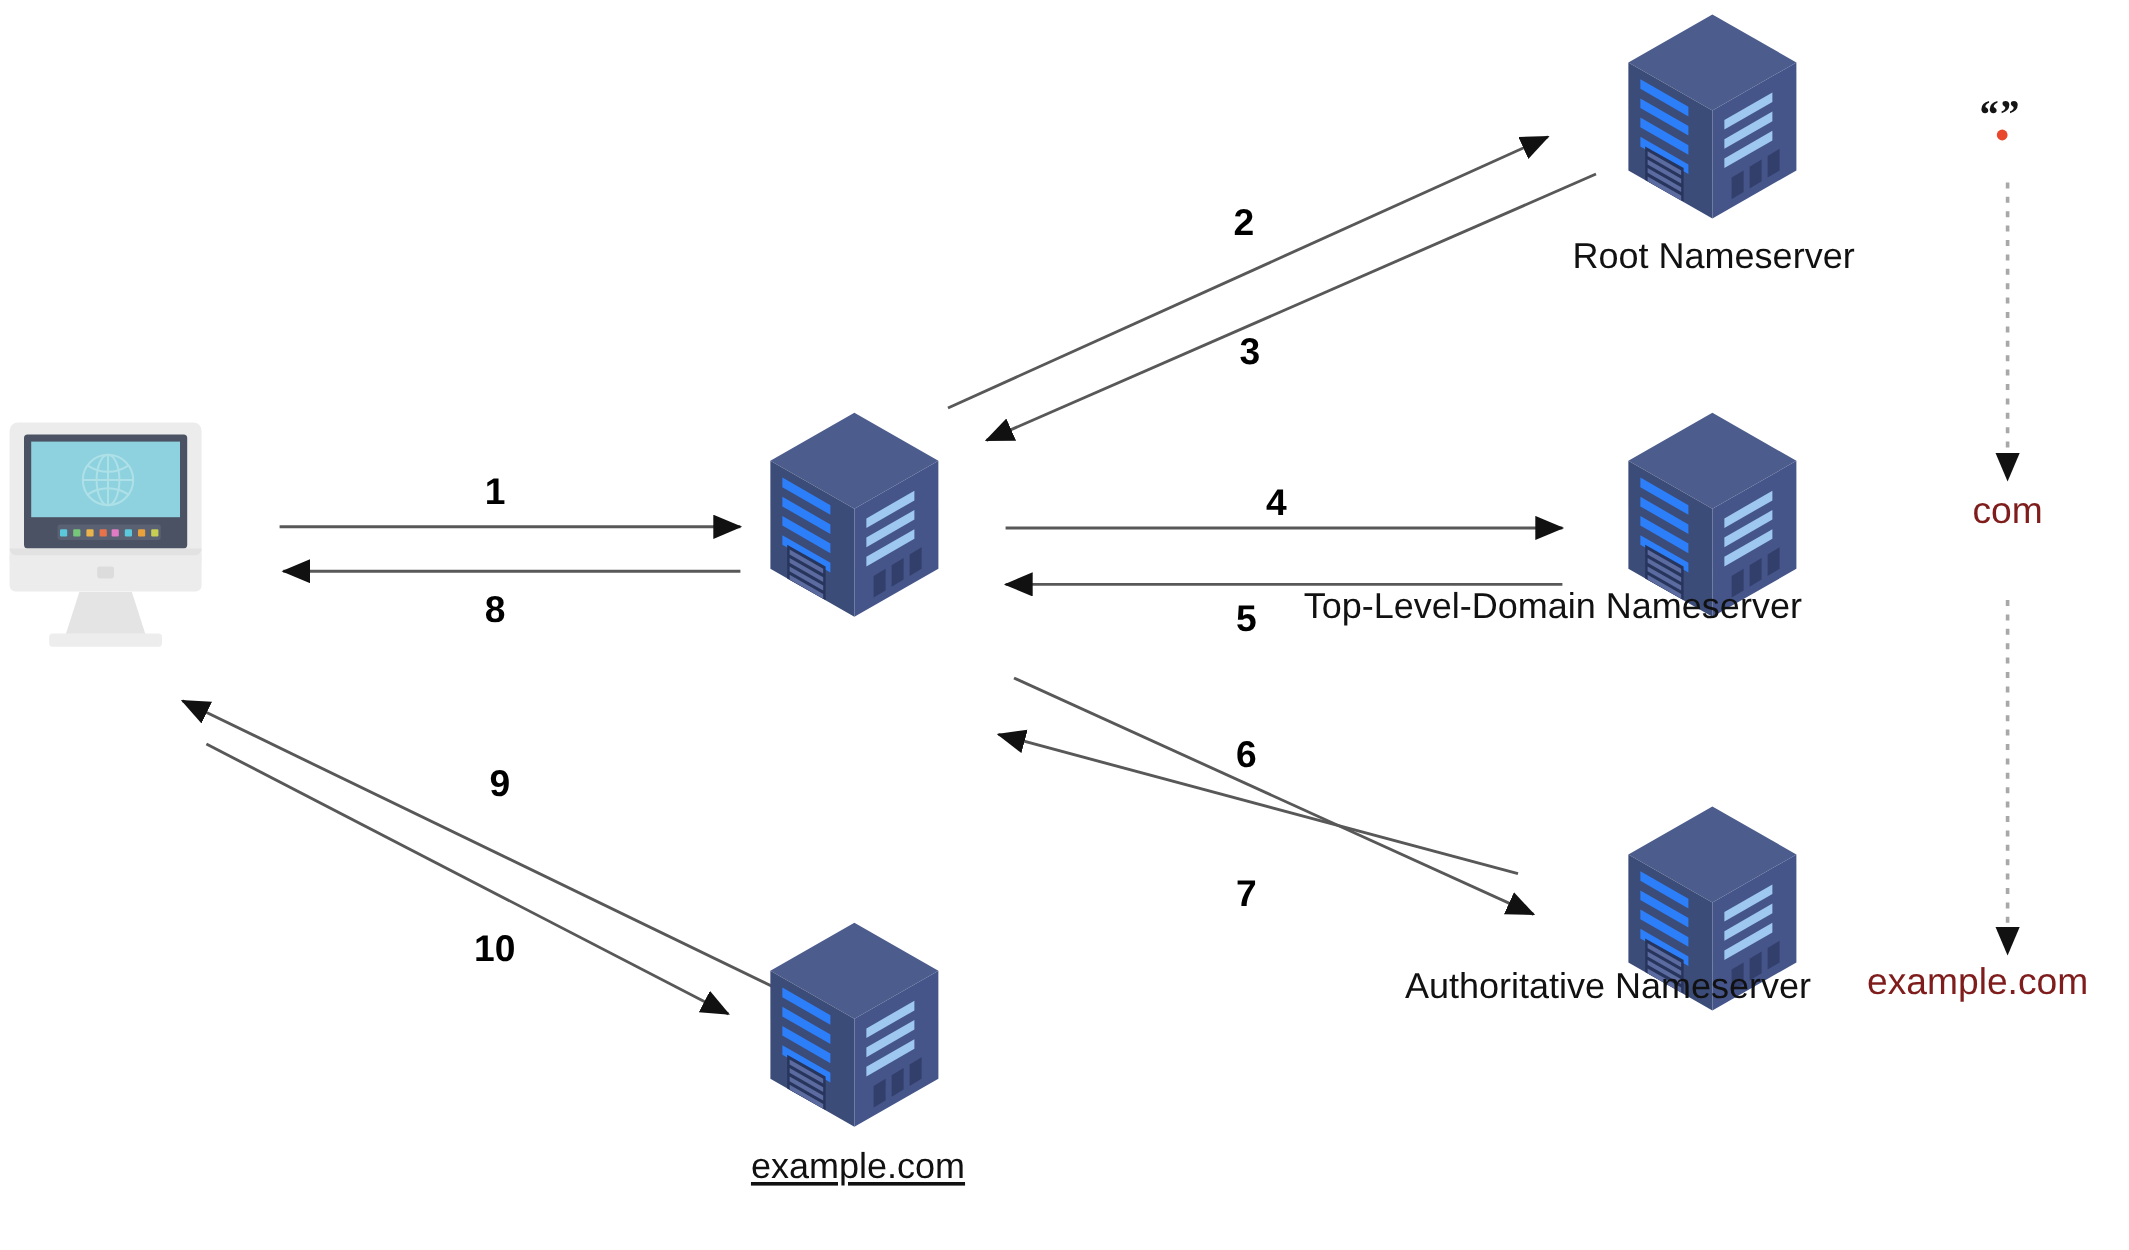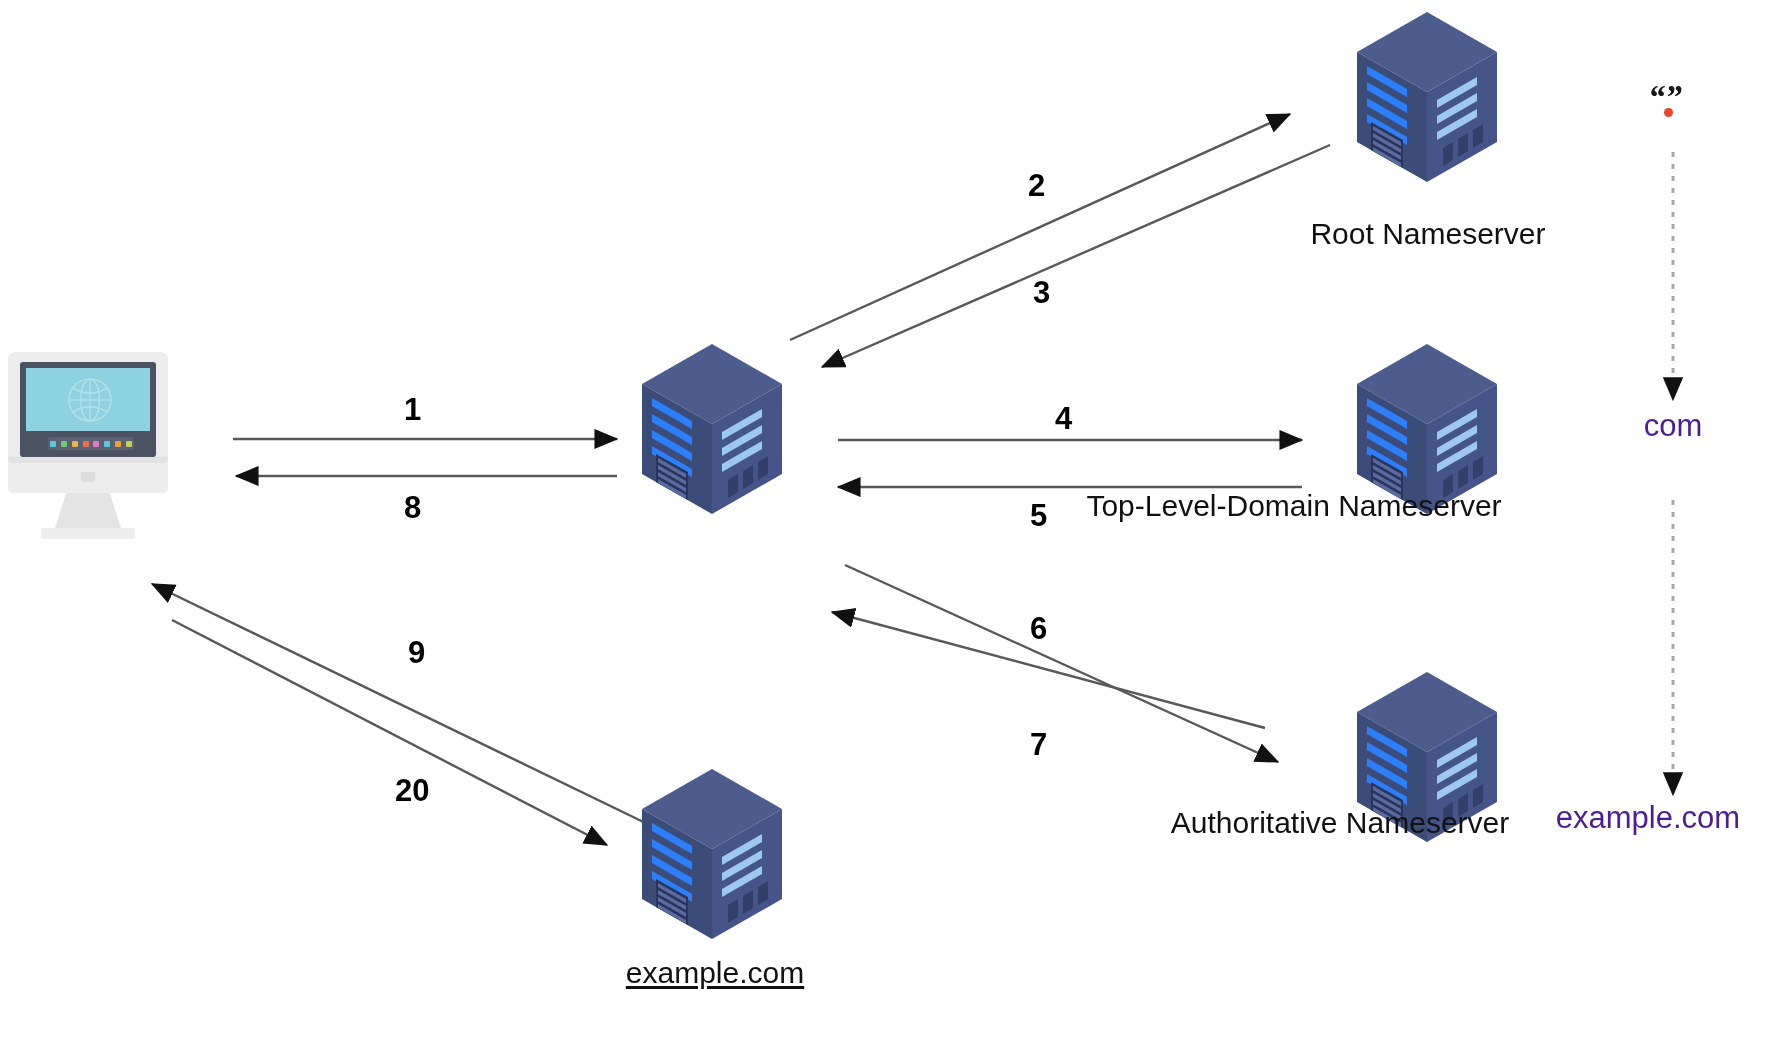--- a/index.html
+++ b/index.html
@@ -40,21 +40,21 @@
     font-size: 31px;
     font-weight: bold;
     color: #000000;
     font-family: "Liberation Sans", "DejaVu Sans", sans-serif;
     line-height: 1;
     white-space: nowrap;
   }
   .zone-label {
     position: absolute;
     font-size: 31px;
-    color: #4c1d95;
+    color: #7f1d1d;
     white-space: nowrap;
     text-align: center;
     font-family: "Liberation Sans", "DejaVu Sans", sans-serif;
   }
   .zone-root-quotes {
     position: absolute;
     font-size: 34px;
     font-weight: bold;
     font-style: italic;
     color: #141414;
@@ -160,21 +160,21 @@
 
   <div class="step-num" style="left:404px; top:394px;">1</div>
   <div class="step-num" style="left:1028px; top:170px;">2</div>
   <div class="step-num" style="left:1033px; top:277px;">3</div>
   <div class="step-num" style="left:1055px; top:403px;">4</div>
   <div class="step-num" style="left:1030px; top:500px;">5</div>
   <div class="step-num" style="left:1030px; top:613px;">6</div>
   <div class="step-num" style="left:1030px; top:729px;">7</div>
   <div class="step-num" style="left:404px; top:492px;">8</div>
   <div class="step-num" style="left:408px; top:637px;">9</div>
-  <div class="step-num" style="left:395px; top:775px;">20</div>
+  <div class="step-num" style="left:395px; top:775px;">10</div>
 
   <div class="node monitor" style="left:8px; top:352px;">
     <div class="mon-bezel"></div>
     <div class="mon-inner">
       <div class="mon-screen">
         <svg class="globe" viewBox="0 0 52 52" xmlns="http://www.w3.org/2000/svg">
           <g fill="none" stroke="#AEE0E8" stroke-width="1.7">
             <circle cx="26" cy="26" r="21"></circle>
             <ellipse cx="26" cy="26" rx="9.5" ry="21"></ellipse>
             <line x1="5" y1="26" x2="47" y2="26"></line>
@@ -258,21 +258,21 @@
         <polygon points="28,132 56,148 56,152 28,136"></polygon>
         <polygon points="28,139 56,155 56,159 28,143"></polygon>
       </g>
       <g fill="#323F6B">
         <polygon points="98,140 108,134 108,152 98,158"></polygon>
         <polygon points="113,131 123,125 123,143 113,149"></polygon>
         <polygon points="128,122 138,116 138,134 128,140"></polygon>
       </g>
     </g>
   </svg>
-  <div class="node-label" style="left:1228px; top:196px; width:400px;margin-top:20px;">
+  <div class="node-label" style="left:1228px; top:196px; width:400px;">
     <span>Root Nameserver</span>
   </div>
 
   <svg class="node" style="left:1345px; top:340px;" width="165" height="185" viewBox="0 0 165 185" xmlns="http://www.w3.org/2000/svg">
     <g>
       <polygon points="82,4 152,44 82,84 12,44" fill="#4C5C8C"></polygon>
       <polygon points="12,44 82,84 82,174 12,134" fill="#3C4C78"></polygon>
       <polygon points="82,84 152,44 152,134 82,174" fill="#45558A"></polygon>
       <g fill="#2D7FF9">
         <polygon points="22,58 62,81 62,89 22,66"></polygon>

